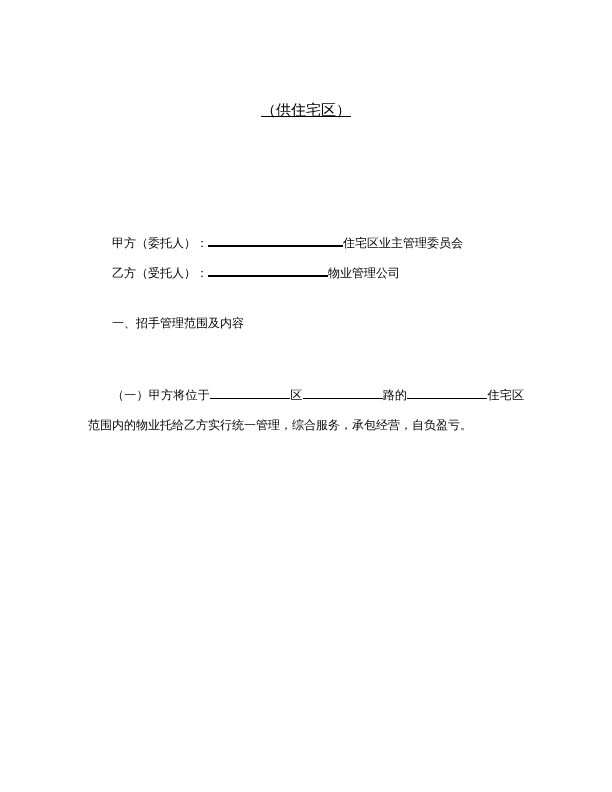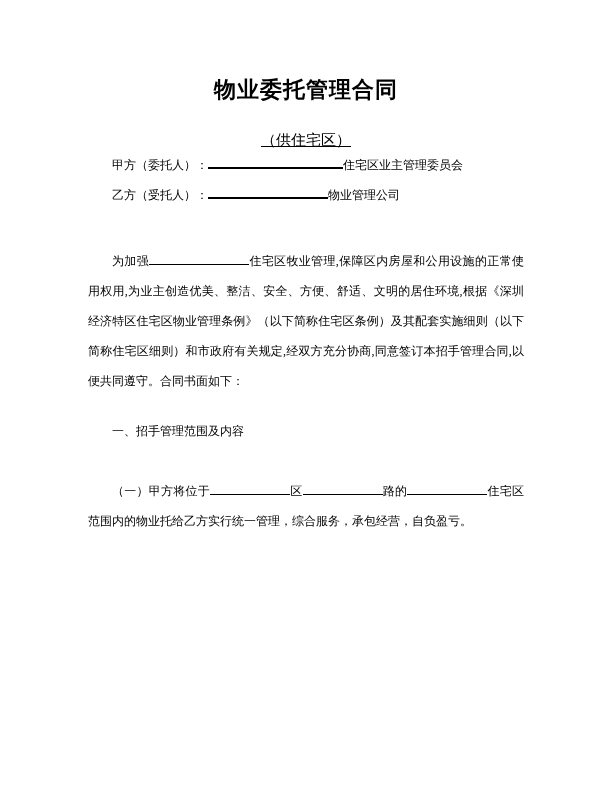--- a/index.html
+++ b/index.html
@@ -37,38 +37,38 @@
     line-height: 20px;
     text-decoration: underline;
   }
   .party-line {
     margin: 0;
     font-size: 12px;
     line-height: 30px;
     text-indent: 2em;
     white-space: nowrap;
   }
-  .party-a { }
+  .party-a { margin-top: 108px; }
   .party-b { }
   .intro-para {
     margin: 36px 0 0 0;
     font-size: 12px;
     line-height: 30px;
     text-align: justify;
     text-indent: 2em;
   }
   .section-heading {
     margin: 20px 0 0 0;
     font-size: 12px;
     line-height: 30px;
     text-indent: 2em;
     font-weight: normal;
   }
   .item-para {
-    margin: 30px 0 0 0;
+    margin: 42px 0 0 0;
     font-size: 12px;
     line-height: 30px;
     text-align: justify;
     text-indent: 2em;
   }
   .blank {
     display: inline-block;
     border-bottom: 1px solid #000;
     height: 12px;
     vertical-align: baseline;
@@ -79,27 +79,25 @@
   .w135 { width: 135px; }
   .w120 { width: 120px; }
   .w100 { width: 100px; }
   .w80  { width: 80px; }
 </style>
 </head>
 <body>
 
 <div class="page">
 
-  <h1 class="doc-title">物业委托管理合同</h1>
 
   <div class="doc-subtitle">（供住宅区）</div>
 
   <p class="party-line party-a"><span>甲方（委托人）：</span><span class="blank blank-thick w135"></span><span>住宅区业主管理委员会</span></p>
 
   <p class="party-line party-b"><span>乙方（受托人）：</span><span class="blank blank-thick w120"></span><span>物业管理公司</span></p>
 
-  <p class="intro-para"><span>为加强</span><span class="blank w100"></span><span>住宅区牧业管理,保障区内房屋和公用设施的正常使用权用,为业主创造优美、整洁、安全、方便、舒适、文明的居住环境,根据《深圳经济特区住宅区物业管理条例》（以下简称住宅区条例）及其配套实施细则（以下简称住宅区细则）和市政府有关规定,经双方充分协商,同意签订本招手管理合同,以便共同遵守。合同书面如下：</span></p>
 
   <h2 class="section-heading">一、招手管理范围及内容</h2>
 
   <p class="item-para"><span>（一）甲方将位于</span><span class="blank w80"></span><span>区</span><span class="blank w80"></span><span>路的</span><span class="blank w80"></span><span>住宅区范围内的物业托给乙方实行统一管理，综合服务，承包经营，自负盈亏。</span></p>
 
 </div>
 
 </body></html>

